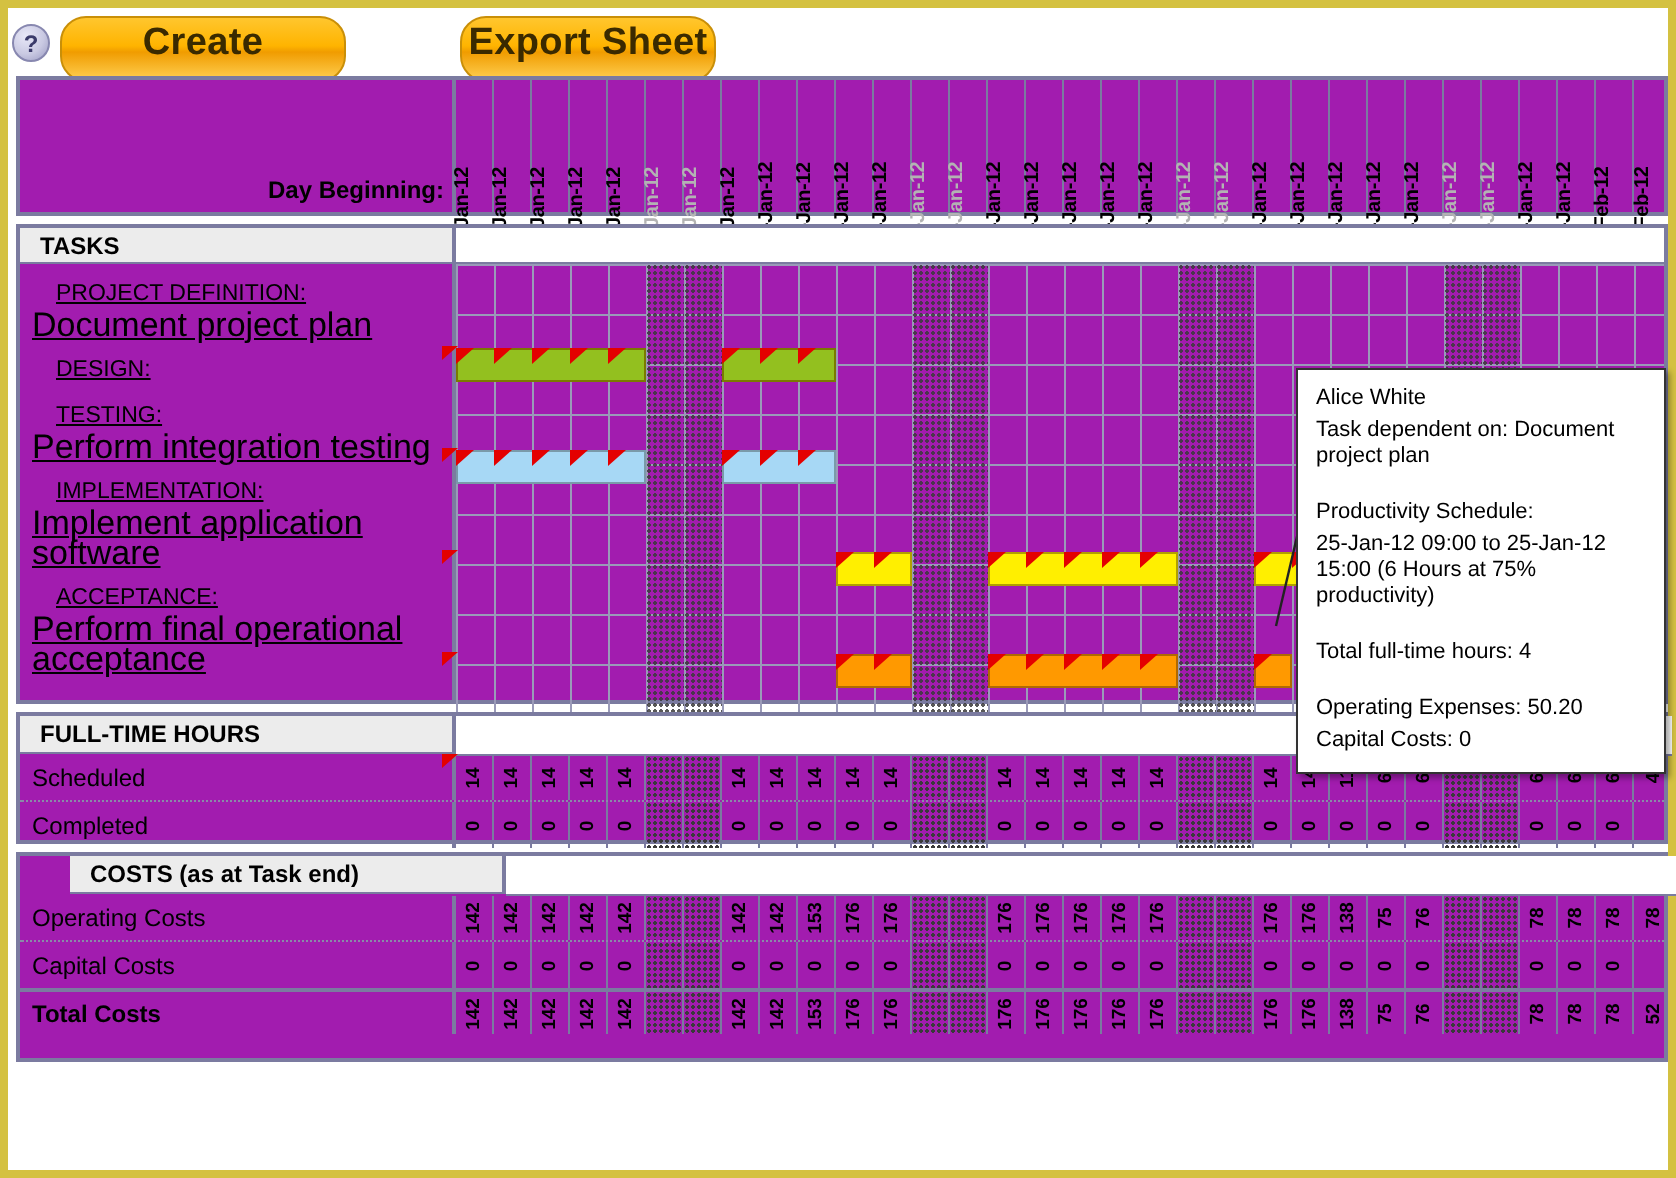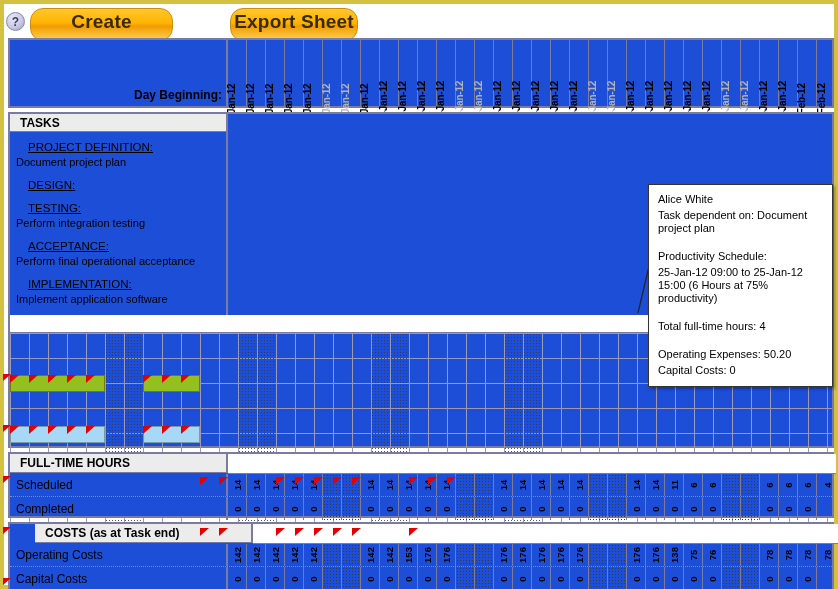--- a/index.html
+++ b/index.html
@@ -47,21 +47,21 @@
   #btn-create{left:26px;width:143px;}
   #btn-export{left:226px;width:128px;}
 
   
   #sheet{
     position:absolute;left:4px;top:34px;width:826px;
     font-size:11px;color:#000;
   }
   .block{
     border:2px solid #7b7ba0;
-    background:#1d4ed8;
+    background:#a21caf;
     box-sizing:border-box;
     margin-bottom:4px;
     display:flex;
     position:relative;
   }
   .lab-col{
     width:218px;min-width:218px;
     border-right:2px solid #7b7ba0;
     box-sizing:border-box;
   }
@@ -108,31 +108,31 @@
     height:18px;box-sizing:border-box;
     line-height:13px;
   }
   .sec-title-spacer{
     background:#ffffff;
     border-bottom:1px solid #7b7ba0;
     height:18px;box-sizing:border-box;
   }
 
   
-  #tasks-block{height:336px;flex-direction:column;}
+  #tasks-block{height:240px;}
   #tasks-block .lab-col{display:flex;flex-direction:column;}
   #task-list{flex:1;position:relative;padding-top:8px;}
   .task-group{margin:0 0 8px 6px;}
   .task-head{
     text-decoration:underline;
     font-size:11.5px;color:#000;
     line-height:15px;
     padding-left:12px;
   }
-  .task-name{font-size:11px;color:#000;line-height:15px;}
+  .task-name{font-size:17px;color:#000;line-height:15px;text-decoration:underline;}
 
   
   .gantt{
     position:absolute;left:0;top:0;right:0;bottom:0;
     background-image:
       repeating-linear-gradient(to right,
         #9a9ab8 0px,#9a9ab8 1px,transparent 1px,transparent 19px),
       repeating-linear-gradient(to bottom,
         #9a9ab8 0px,#9a9ab8 1px,transparent 1px,transparent 25px);
     background-size:19px 100%,100% 25px;
@@ -372,26 +372,26 @@
               <div class="task-name">Document project plan</div>
             </div>
             <div class="task-group">
               <div class="task-head">DESIGN:</div>
             </div>
             <div class="task-group">
               <div class="task-head">TESTING:</div>
               <div class="task-name">Perform integration testing</div>
             </div>
             <div class="task-group">
+              <div class="task-head">IMPLEMENTATION:</div>
+              <div class="task-name">Implement application software</div>
+            </div>
+            <div class="task-group">
               <div class="task-head">ACCEPTANCE:</div>
               <div class="task-name">Perform final operational acceptance</div>
-            </div>
-            <div class="task-group">
-              <div class="task-head">IMPLEMENTATION:</div>
-              <div class="task-name">Implement application software</div>
             </div>
           </div>
       </div>
       <div class="grid-col">
         <div class="sec-title-spacer"></div>
         <div style="position:relative;height:268px;">
           <div class="gantt"></div>
           <div class="gantt-dots" id="gantt-weekends">
               <div class="we-col" style="left: 95px;"></div>
               <div class="we-col" style="left: 114px;"></div>

